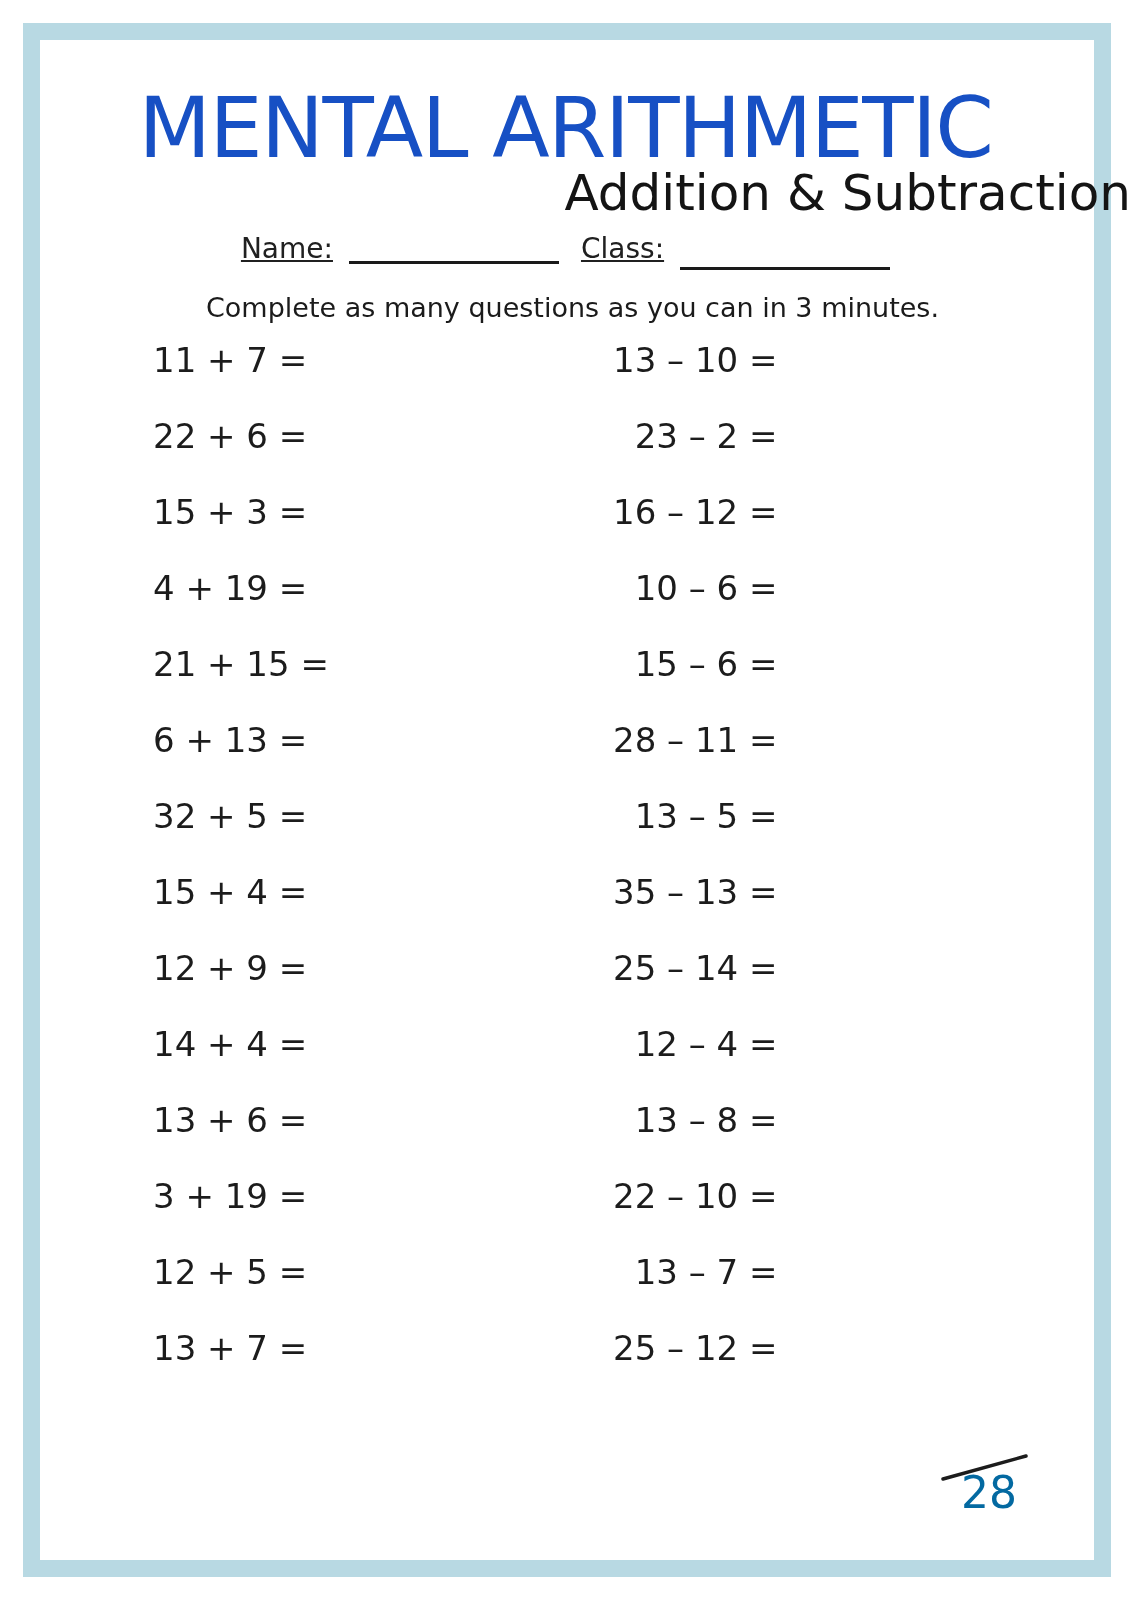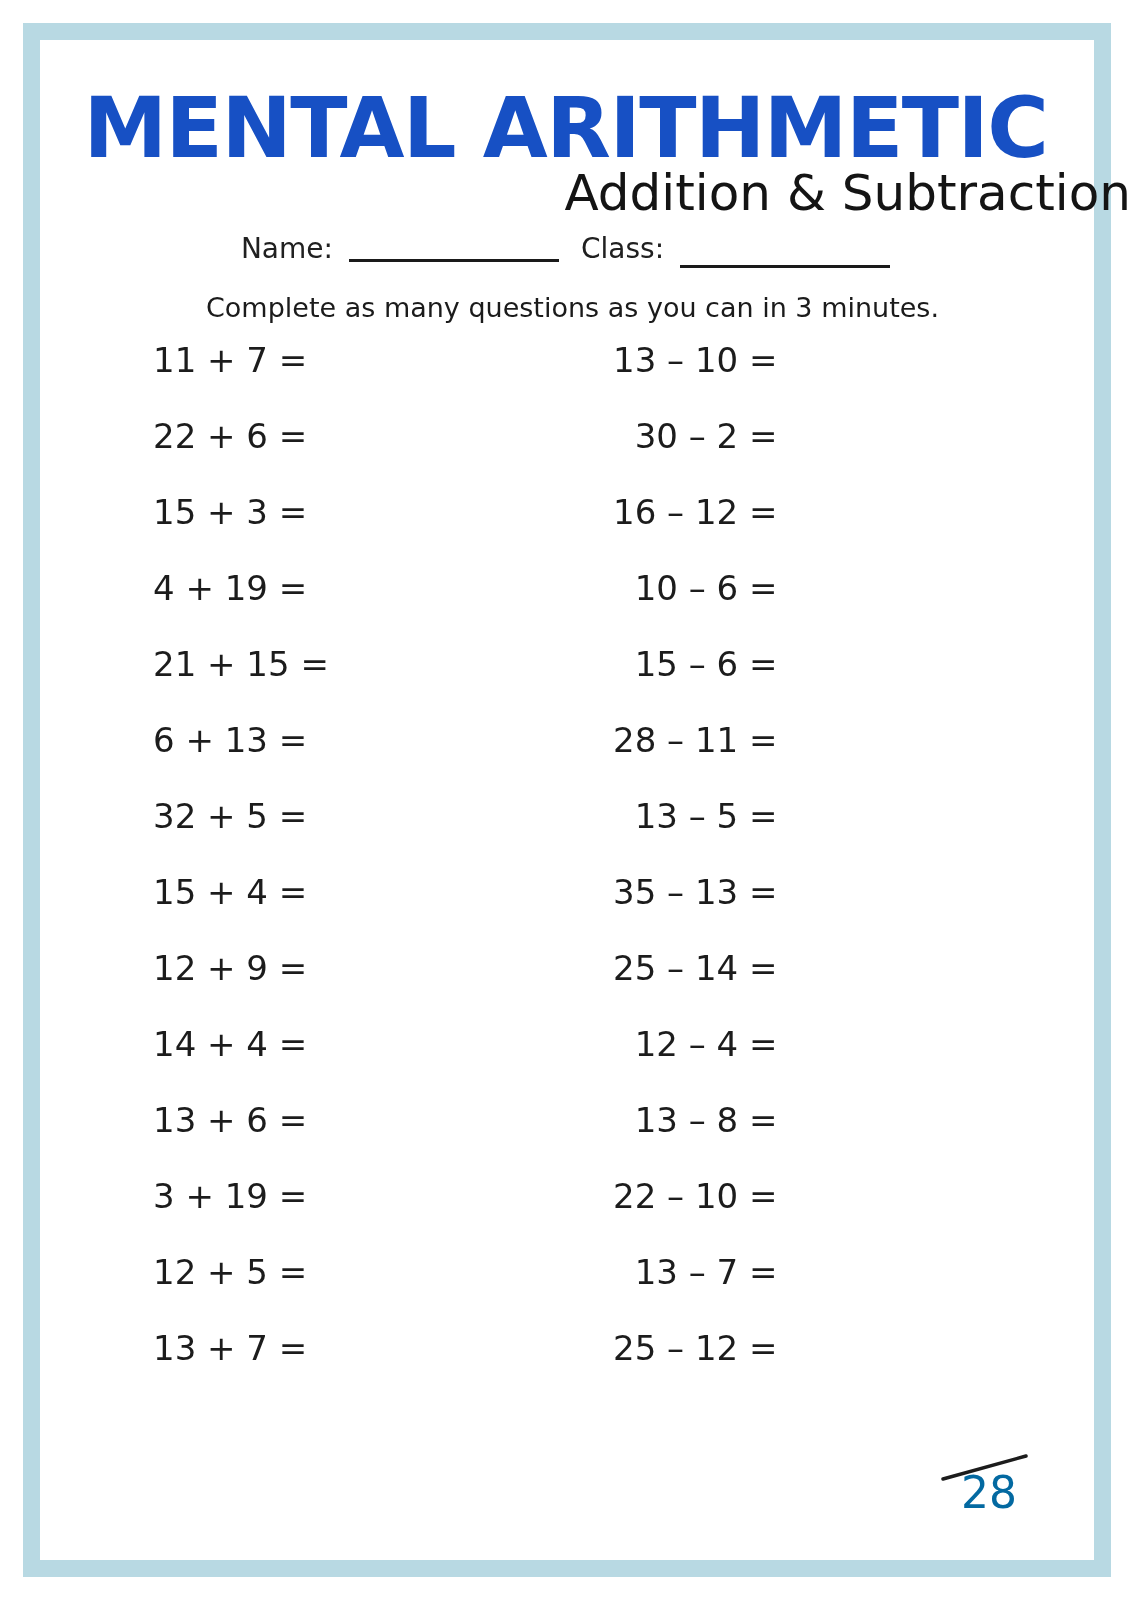--- a/index.html
+++ b/index.html
@@ -26,45 +26,46 @@
     border:17px solid var(--frame-blue);
     pointer-events:none;
   }
   .title{
     position:absolute;
     left:0; right:0;
     top:86px;
     text-align:center;
     font-size:84px;
     line-height:1;
-    font-weight:bold;
+    font-weight:normal;
     letter-spacing:-1.5px;
     color:var(--title-blue);
     white-space:nowrap;
   }
   .subtitle{
     position:absolute;
     left:0; right:0;
     top:172px;
     text-align:right;
     font-size:50px;
     line-height:42px;
     font-weight:500;
     color:#141414;
   }
   .name-row{
     position:absolute;
     left:0; right:0;
     top:232px;
     display:flex;
     justify-content:center;
-    align-items:flex-start;
+    align-items:center;
     font-size:28px;
     line-height:34px;
     color:#202020;
+    text-decoration:underline;
   }
   .fill-line{
     display:inline-block;
     border-bottom:3px solid #1a1a1a;
     height:30px;
   }
   .fill-line.name{width:210px;margin-left:16px;margin-right:22px;}
   .fill-line.class{width:210px;margin-left:16px;position:relative;top:6px;}
   .instruction{
     position:absolute;
@@ -143,21 +144,21 @@
       <div class="problem">15 + 4 =</div>
       <div class="problem">12 + 9 =</div>
       <div class="problem">14 + 4 =</div>
       <div class="problem">13 + 6 =</div>
       <div class="problem">3 + 19 =</div>
       <div class="problem">12 + 5 =</div>
       <div class="problem">13 + 7 =</div>
     </div>
   <div class="col col-right">
       <div class="problem">13 – 10 =</div>
-      <div class="problem">30 – 2 =</div>
+      <div class="problem">23 – 2 =</div>
       <div class="problem">16 – 12 =</div>
       <div class="problem">10 – 6 =</div>
       <div class="problem">15 – 6 =</div>
       <div class="problem">28 – 11 =</div>
       <div class="problem">13 – 5 =</div>
       <div class="problem">35 – 13 =</div>
       <div class="problem">25 – 14 =</div>
       <div class="problem">12 – 4 =</div>
       <div class="problem">13 – 8 =</div>
       <div class="problem">22 – 10 =</div>

